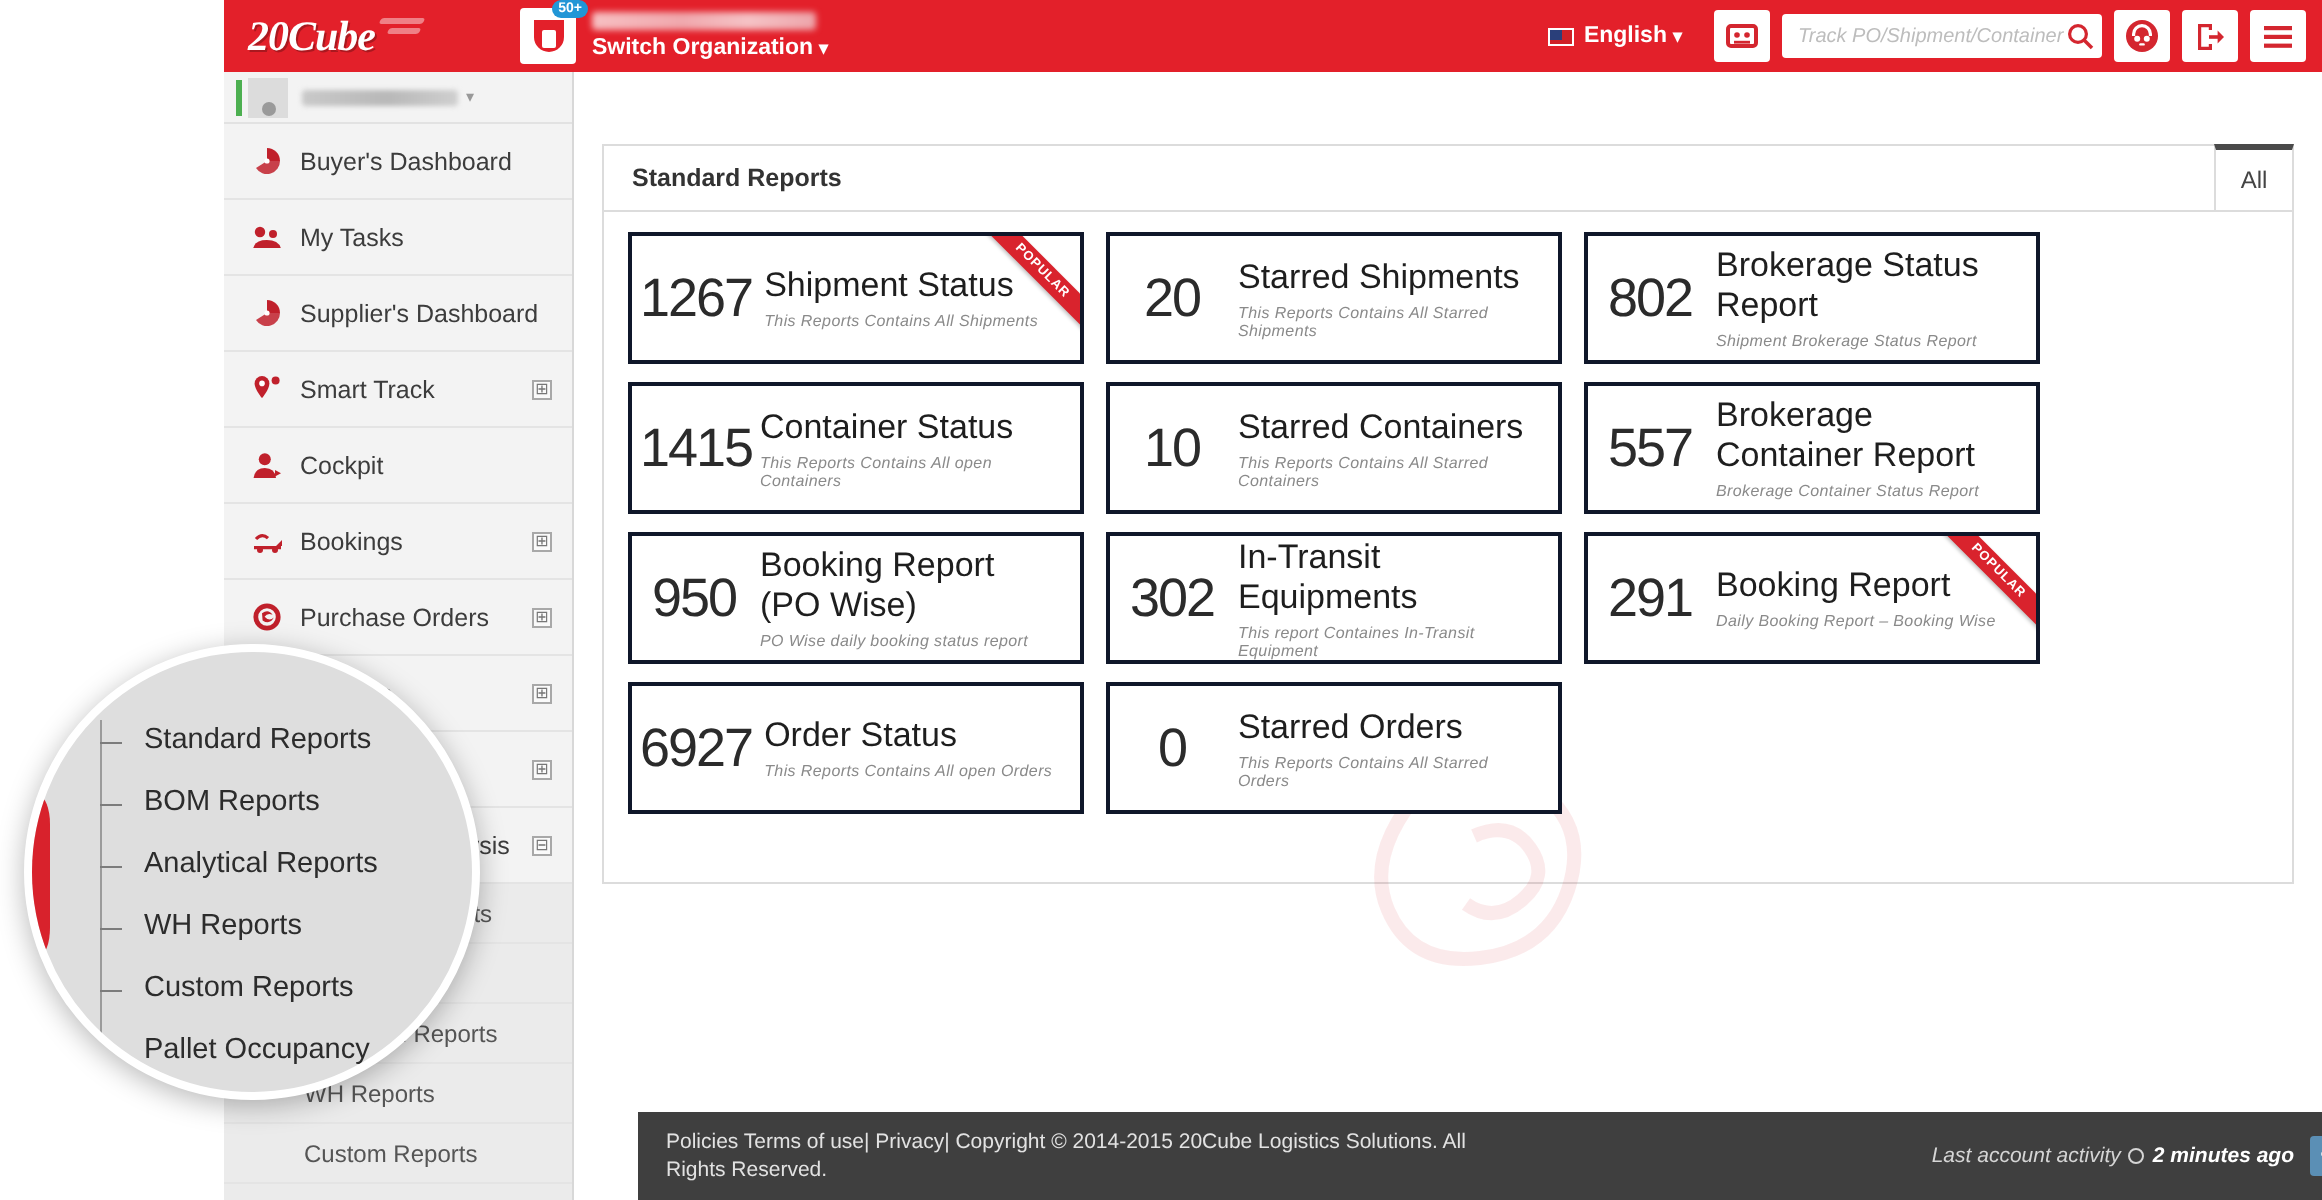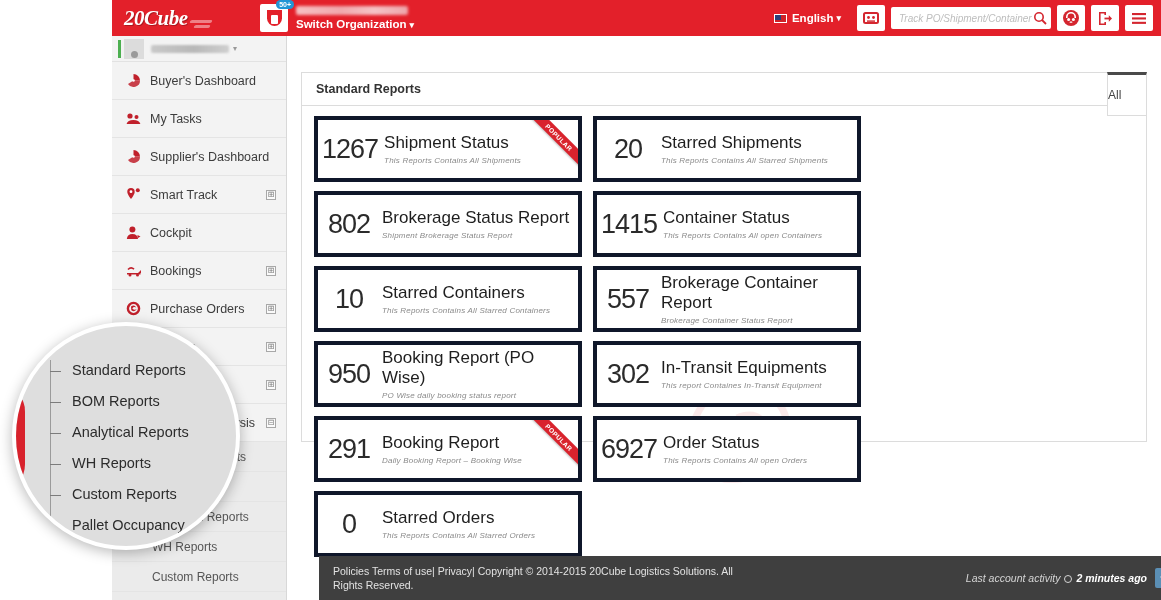--- a/index.html
+++ b/index.html
@@ -12,21 +12,21 @@
   #app { position: relative; width: 1161px; height: 600px; background:#fff; }
 
   
   .gutter { position:absolute; left:0; top:0; width:112px; height:600px; background:#fff; }
 
   
   .header {
     position:absolute; left:112px; top:0; width:1049px; height:36px;
     background:#e3202a; display:flex; align-items:center;
   }
-  .logo-wrap { width:120px; padding-left:12px; display:flex; align-items:flex-end; }
+  .logo-wrap { width:120px; padding-left:12px; display:flex; align-items:flex-start; }
   .logo-text {
     font-family:"Liberation Serif", serif;
     font-style:italic; font-weight:bold; font-size:21px; color:#fff;
     letter-spacing:-0.5px; text-shadow:1px 1px 0 rgba(0,0,0,.25);
   }
   .logo-swoosh {
     width:26px; height:14px; margin-left:2px; position:relative; opacity:.75;
   }
   .logo-swoosh:before, .logo-swoosh:after {
     content:""; position:absolute; background:#f4a0a5; height:3px; border-radius:2px;
@@ -128,31 +128,31 @@
   .panel {
     position:absolute; left:14px; top:36px; width:846px; height:370px;
     background:#fff; border:1px solid #dcdcdc;
   }
   .panel-head {
     height:33px; border-bottom:1px solid #dcdcdc; display:flex; align-items:center;
     padding-left:14px; font-size:12.5px; font-weight:bold; color:#333;
     background:#fff;
   }
   .tab-all {
-    position:absolute; right:-1px; top:-1px; width:40px; height:44px;
+    position:absolute; right:-1px; top:-1px; width:40px; height:34px;
     border:1px solid #dcdcdc; border-top:3px solid #4a4a4a; background:#fff;
-    display:flex; align-items:center; 
+    display:flex; align-items:center; justify-content:center;
     font-size:12px; color:#444; z-index:3;
   }
 
   .cards {
     padding:10px 12px; display:flex; flex-wrap:wrap; gap:9px 11px; align-content:flex-start;
   }
   .card {
-    width:268px; height:66px; border:4px solid #0f172a; background:#fff;
+    width:228px; height:66px; border:2px solid #0f172a; background:#fff;
     display:flex; align-items:center; position:relative; overflow:hidden; cursor:pointer;
   }
   .card-num {
     font-family:"Liberation Sans", sans-serif; font-weight:300;
     font-size:27px; color:#2b2b2b; min-width:62px; text-align:center;
     padding:0 4px; letter-spacing:-1px;
   }
   .card-texts { padding-left:2px; padding-right:8px; }
   .card-title { font-size:17px; font-weight:normal; color:#1e1e1e; margin-bottom:3px; }
   .card-sub { font-size:8px; color:#8a8a8a; letter-spacing:.2px;font-style:italic; }

